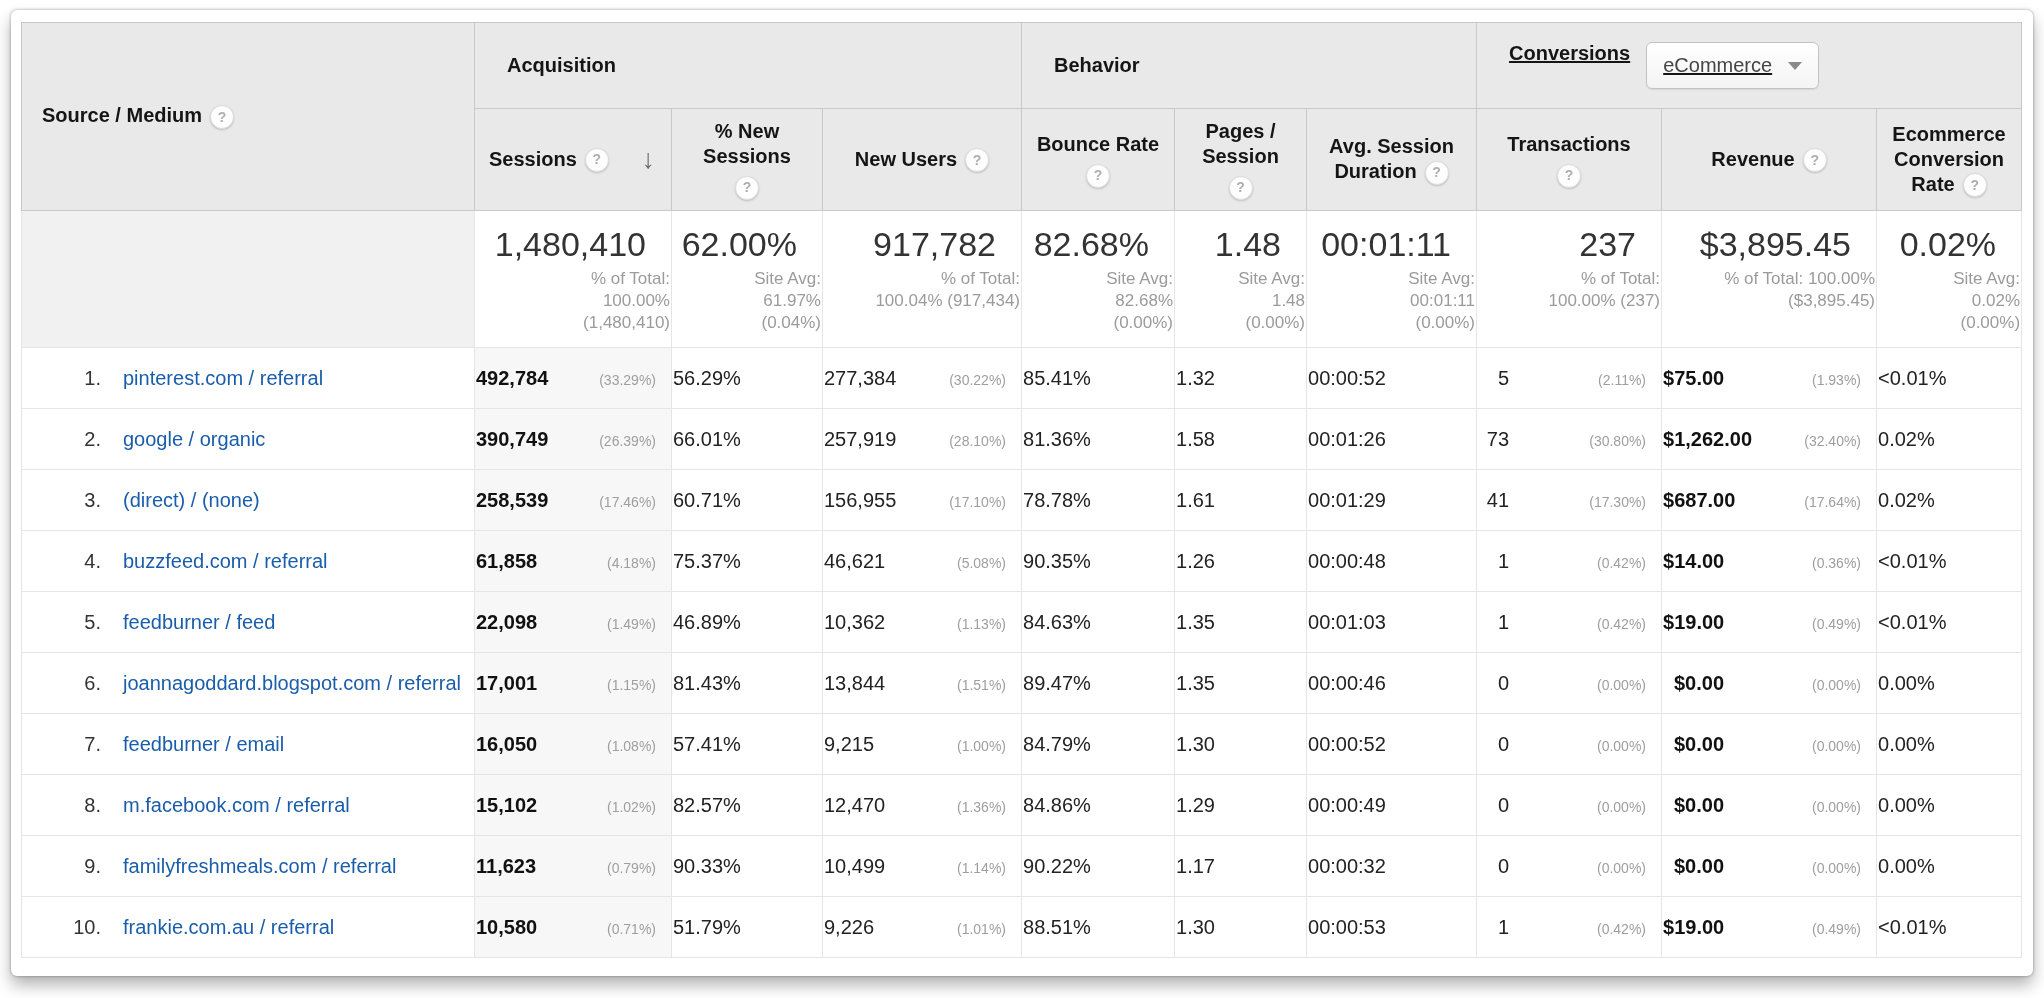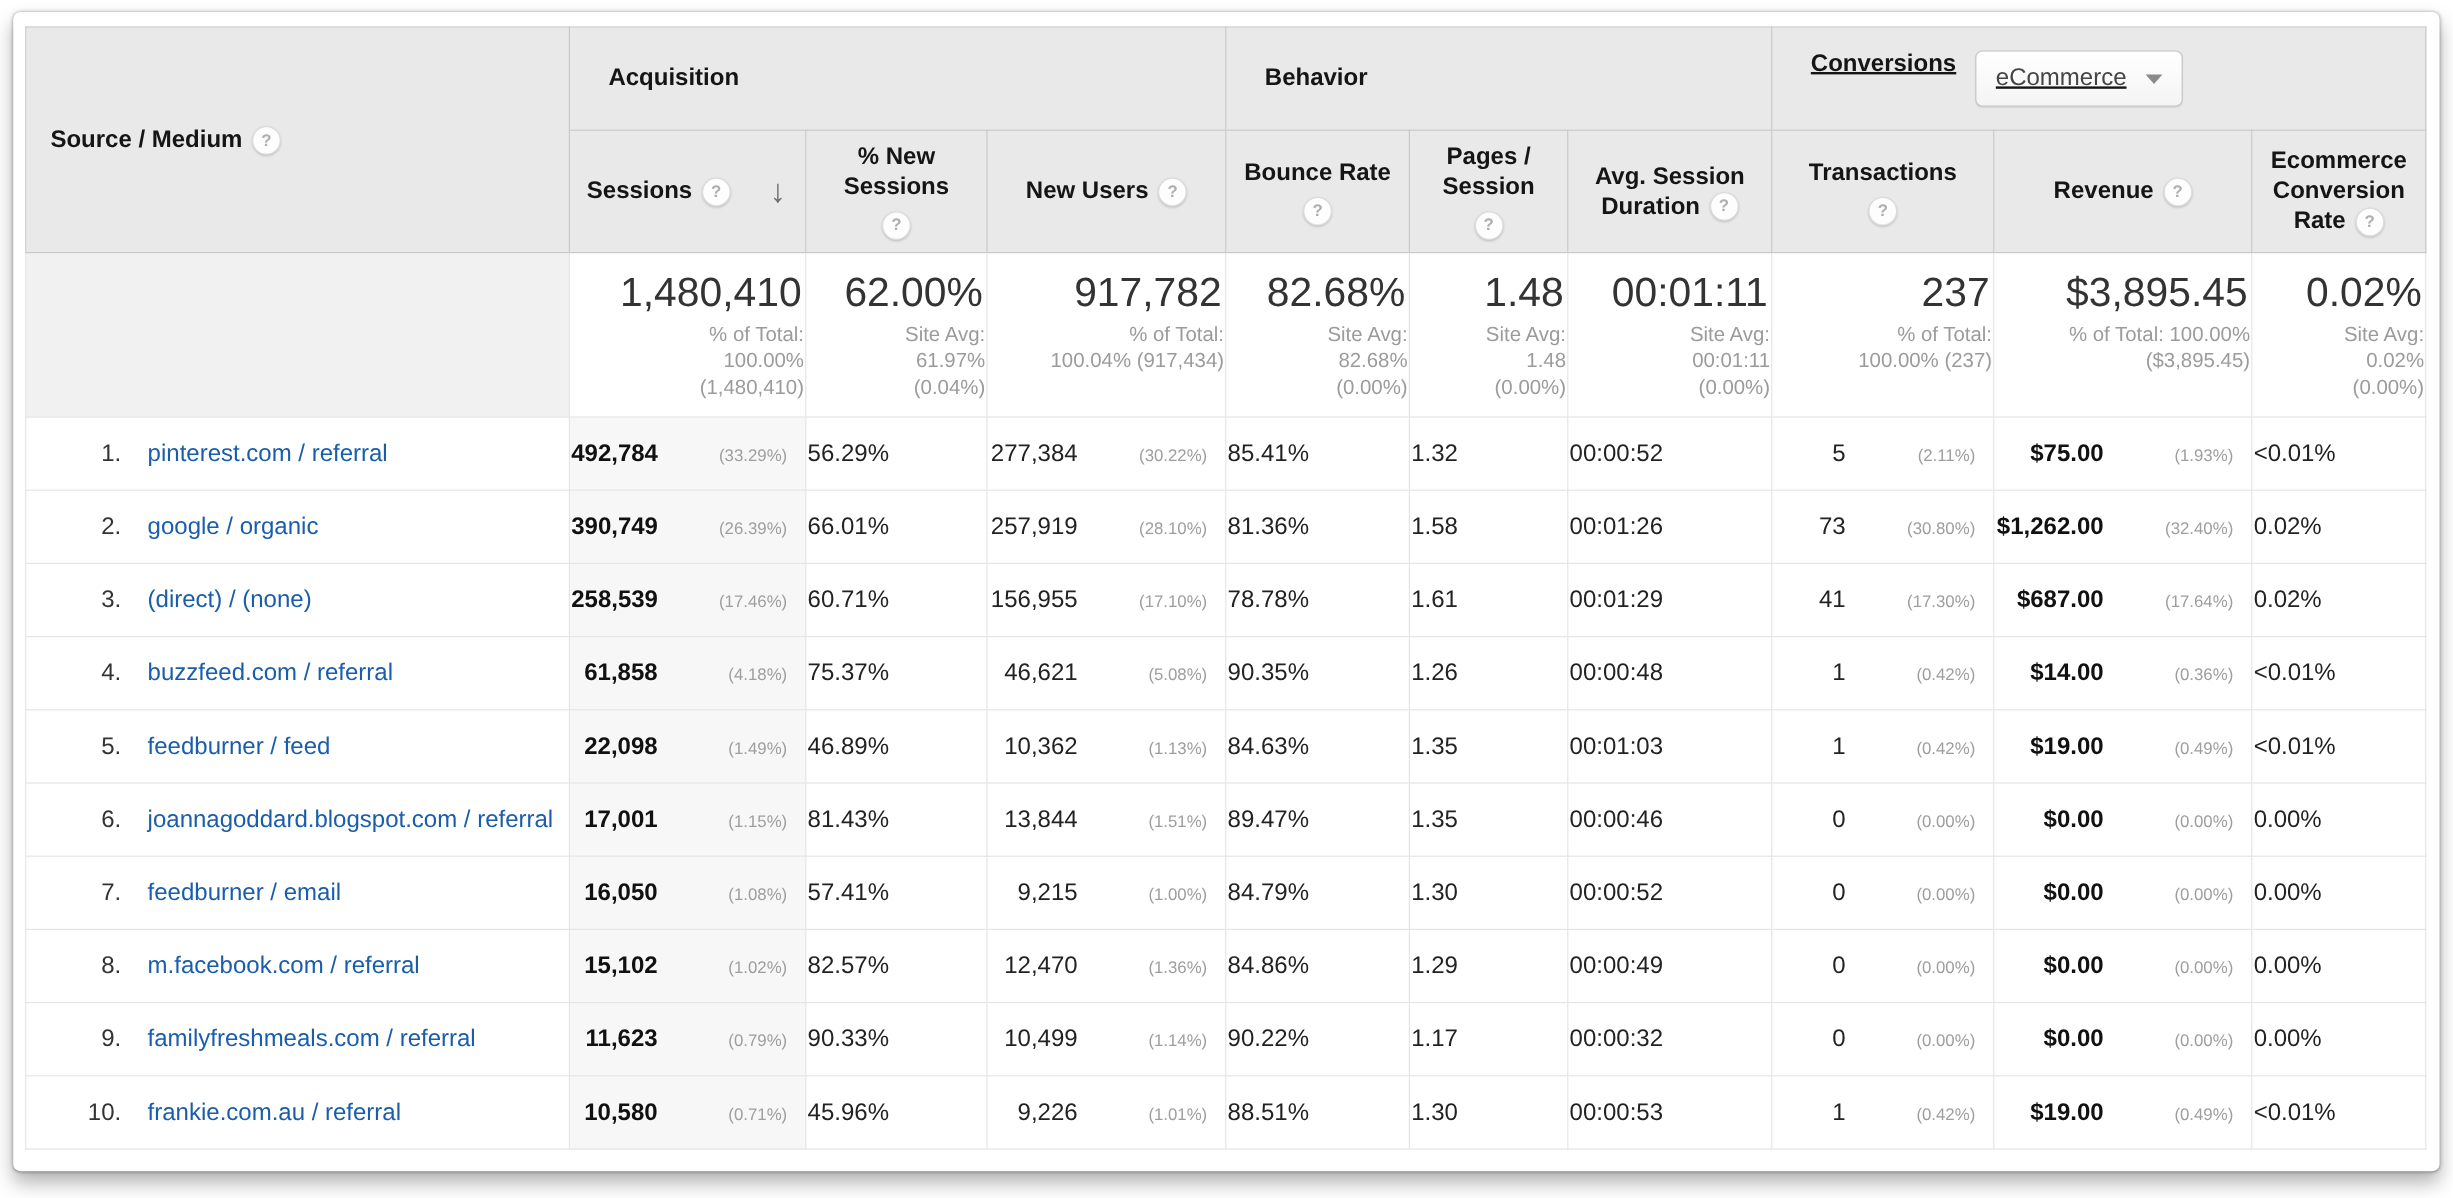--- a/index.html
+++ b/index.html
@@ -37,33 +37,33 @@
     background:linear-gradient(#ffffff,#f4f4f4); border:1px solid #c3c3c3; border-radius:6px;
     padding:11px 16px; font-size:20px; color:#454545; font-weight:normal;
     box-shadow:0 1px 1px rgba(0,0,0,.08); cursor:pointer;
   }
   .caret { width:0; height:0; border-left:7px solid transparent; border-right:7px solid transparent; border-top:8px solid #8a8a8a; }
 
   
   tbody td { border:1px solid #e5e5e5; font-size:20px; color:#222; background:#fff; box-sizing:border-box; }
   tr.totals td { height:137px; vertical-align:top; padding-top:14px; }
   tr.totals td.t-first { background:#f1f1f1; }
-  .big { font-size:34px; color:#333; line-height:1.15; text-align:right; padding-right:2px; }
+  .big { font-size:34px; color:#333; line-height:1.15; text-align:right; padding-right:24px; }
   .subwrap { margin-top:4px; text-align:right; }
   .subwrap div { font-size:17px; color:#9b9b9b; line-height:1.3; }
 
   tr.datarow td { height:61px; }
   td.c-sessions { background:#f7f7f7; }
   tr.totals td.c-sessions { background:#fff; }
 
   .srcwrap { display:flex; align-items:center; padding:6px 8px 6px 30px; }
   .rank { width:48px; text-align:right; margin-right:22px; color:#333; flex:none; }
   .srclink { color:#1a5dab; text-decoration:none; cursor:pointer; line-height:1.3; }
 
-  .pair { display:flex; align-items:baseline; justify-content:flex-end; padding-right:14px; }
+  .pair { display:flex; align-items:baseline; justify-content:flex-end; padding-right:14px;gap:29px; }
   .pair .val { text-align:right; }
   .pair .pct { width:108px; text-align:right; }
   .val.bold { font-weight:bold; color:#111; }
   .pct { color:#9e9e9e; font-size:14px; }
   td.num-r { text-align:left; padding-right:16px; }
 </style>
 </head>
 <body>
 
 <div class="frame">
@@ -557,21 +557,21 @@
         <span class="rank">10.</span>
         <a class="srclink">frankie.com.au / referral</a>
       </div>
     </td>
     <td class="c-sessions">
       <div class="pair">
               <span class="val bold">10,580</span>
               <span class="pct">(0.71%)</span>
             </div>
     </td>
-    <td class="num-r">45.96%</td>
+    <td class="num-r">51.79%</td>
     <td>
       <div class="pair">
               <span class="val">9,226</span>
               <span class="pct">(1.01%)</span>
             </div>
     </td>
     <td class="num-r">88.51%</td>
     <td class="num-r">1.30</td>
     <td class="num-r">00:00:53</td>
     <td>

